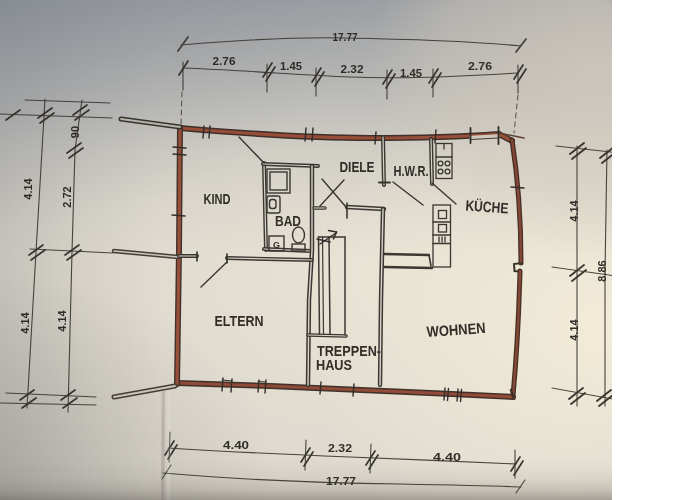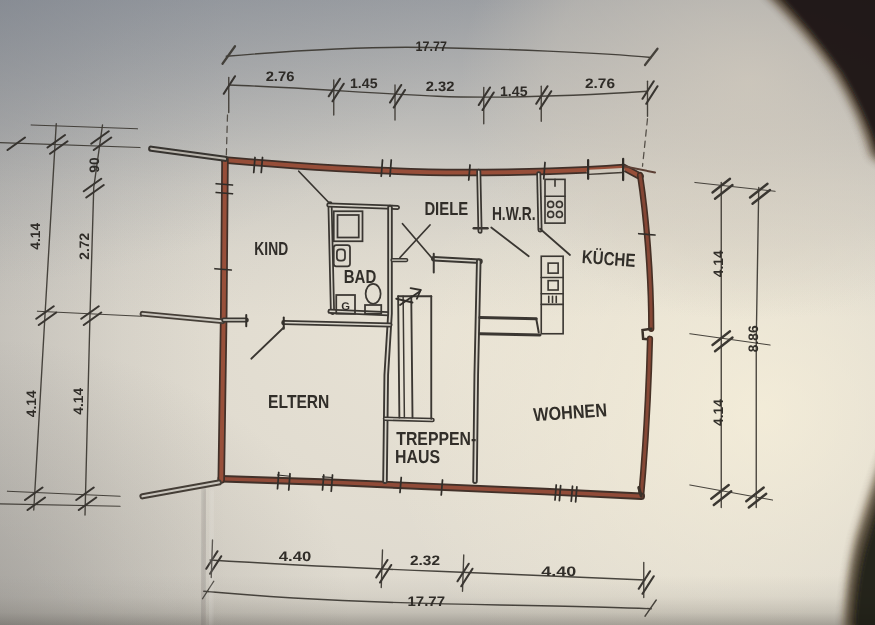--- a/index.html
+++ b/index.html
@@ -1,16 +1,16 @@
 <!DOCTYPE html>
 <html><head>
 <meta charset="utf-8">
 <style>
   html,body{margin:0;padding:0;} *{-webkit-font-smoothing:antialiased;}
-  #photo{position:relative;width:700px;height:500px;overflow:hidden;
+  #photo{position:relative;width:612px;height:500px;overflow:hidden;
     background-color:#d9d5cc;
     background-image:
       linear-gradient(to top, rgba(80,76,70,0.42) 0px, rgba(110,106,98,0.25) 2%, rgba(130,126,118,0.1) 4.5%, rgba(130,126,118,0) 8%),
       radial-gradient(290px 240px at 600px 65px, rgba(212,204,190,0.75) 0%, rgba(212,204,190,0.4) 55%, rgba(212,204,190,0) 80%),
       linear-gradient(180deg, rgba(112,120,134,0.6) 0px, rgba(112,120,134,0.46) 50px, rgba(112,120,134,0.31) 100px, rgba(112,120,134,0.15) 150px, rgba(112,120,134,0.06) 200px, rgba(112,120,134,0) 255px),
       radial-gradient(420px 260px at -40px -30px, rgba(80,90,104,0.25) 0%, rgba(80,90,104,0) 100%),
       radial-gradient(300px 220px at -20px 490px, rgba(100,98,96,0.3) 0%, rgba(100,98,96,0) 100%),
       linear-gradient(90deg, rgba(110,110,114,0.2) 0%, rgba(110,110,114,0.07) 14%, rgba(110,110,114,0) 26%),
       radial-gradient(420px 380px at 610px 330px, rgba(253,245,221,0.66) 0%, rgba(253,245,221,0) 72%),
       radial-gradient(520px 430px at 350px 270px, rgba(250,242,222,0.44) 0%, rgba(250,242,222,0) 78%);

